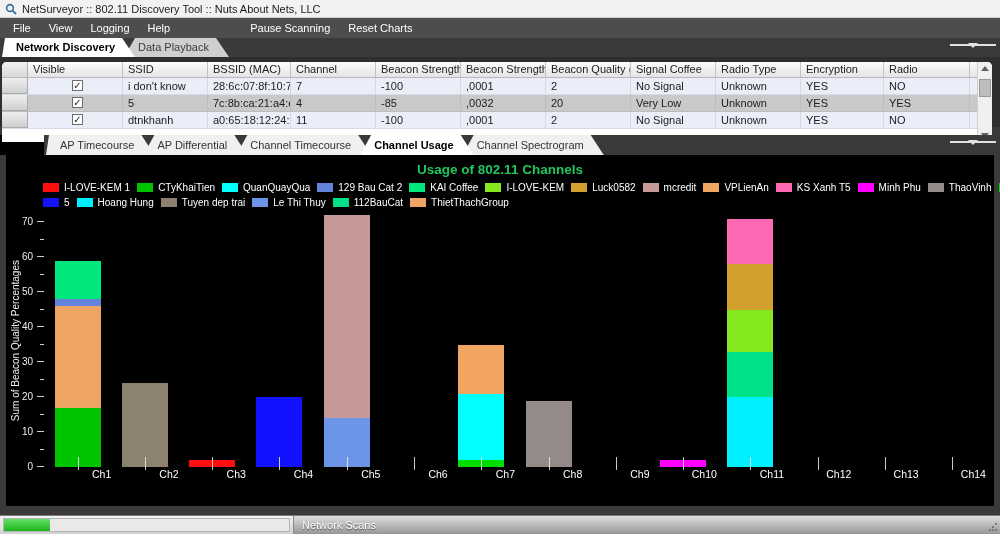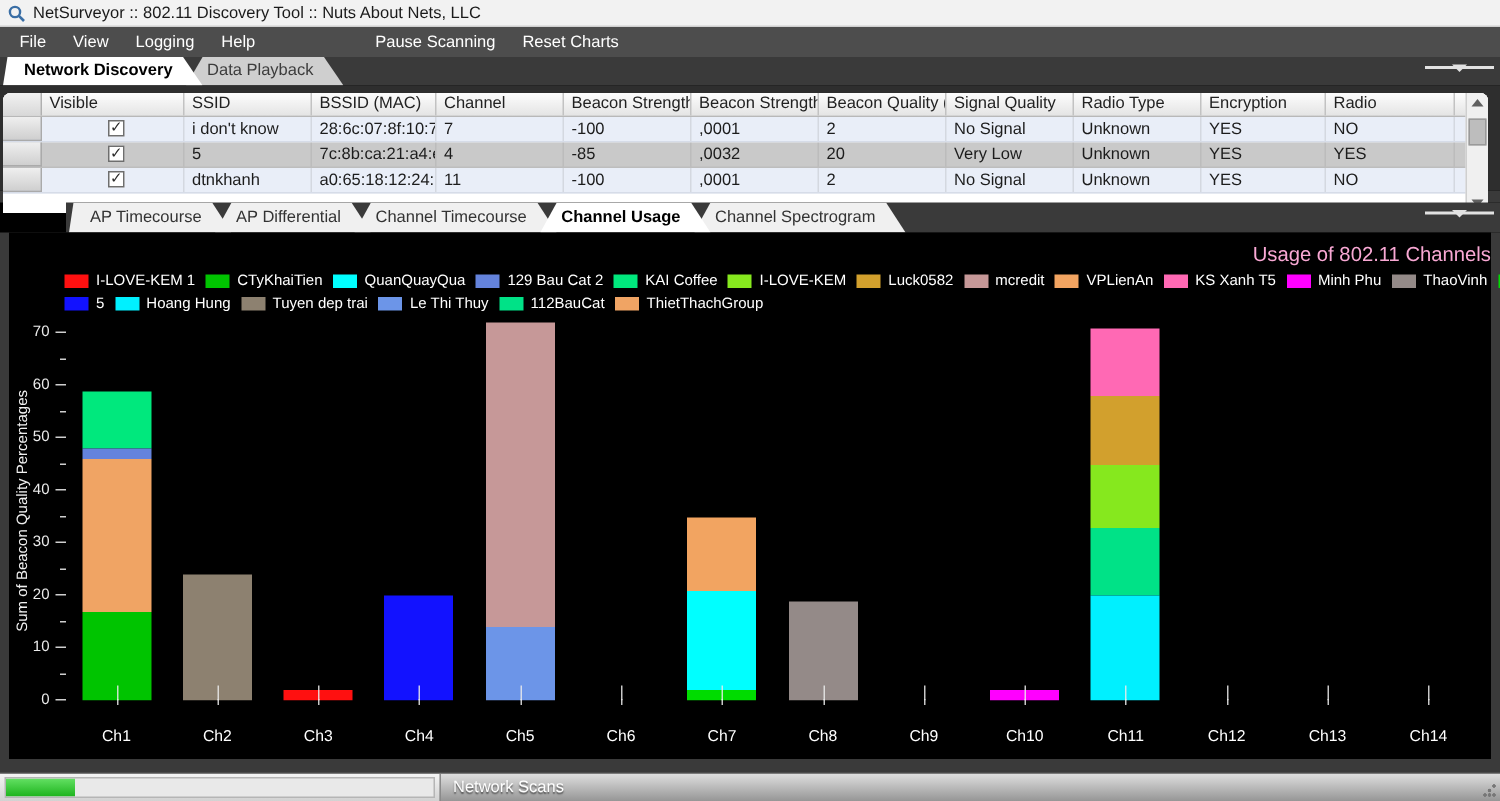--- a/index.html
+++ b/index.html
@@ -47,39 +47,39 @@
   .vscroll .up { top:4px; border-bottom:5px solid #606060; }
   .vscroll .down { bottom:4px; border-top:5px solid #606060; }
   .vscroll .thumb { position:absolute; left:1px; right:1px; top:17px; height:18px; background:#bdbdbd; border:1px solid #9a9a9a; }
 
   
   .splitter { height:8px; background:#3a3a3a; text-align:center; line-height:6px; color:#c9c9c9; font-size:11px; letter-spacing:1px; cursor:row-resize; }
 
   
   .chart-panel { height:357px; background:#3a3a3a; padding:0 6px 6px 6px; }
   .chart { position:relative; width:100%; height:100%; background:#000; color:#fff; }
-  .chart-title { position:absolute; top:7px; left:0; right:0; text-align:right; font-size:13.5px; color:#f9a8d4; }
+  .chart-title { position:absolute; top:7px; left:0; right:0; text-align:center; font-size:13.5px; color:#22c55e;font-weight:bold; }
   .legend-row { position:absolute; left:37px; right:4px; display:flex; white-space:nowrap; }
   .legend-row.r1 { top:27px; }
   .legend-row.r2 { top:42px; }
   .legend-item { display:flex; align-items:center; margin-right:7px; font-size:10px; color:#fff; }
   .legend-swatch { width:16px; height:9px; margin-right:5px; flex:none; }
 
   .ylab { position:absolute; left:4px; top:60px; height:252px; display:flex; align-items:center; }
   .ylab span { writing-mode:vertical-rl; transform:rotate(180deg); font-size:10px; color:#f0f0f0; }
   .yaxis { position:absolute; left:0; width:38px; top:60px; height:252px; }
   .ytick-line { position:absolute; right:0; height:1px; background:#cfcfcf; }
   .ytick-label { position:absolute; right:11px; font-size:10px; color:#ececec; }
   .plot { position:absolute; left:38px; right:8px; top:60px; height:252px; overflow:hidden; display:flex; }
   .slot { position:relative; flex:1 1 0; }
   .bar { position:absolute; bottom:0; left:50%; transform:translateX(-50%); width:46px; display:flex; flex-direction:column-reverse; }
   .seg { width:100%; }
   .xtick { position:absolute; bottom:0; left:50%; width:1px; height:10px; background:rgba(235,235,235,.85); z-index:4; }
   .xlabels { position:absolute; left:38px; right:8px; top:312px; display:flex; }
-  .xslot { flex:1 1 0; text-align:center; font-size:10.5px; color:#fff; padding-top:18px; position:relative; }
+  .xslot { flex:1 1 0; text-align:right; font-size:10.5px; color:#fff; padding-top:1px; position:relative; }
   .xslot .stub { position:absolute; top:-1px; left:50%; width:1px; height:4px; background:rgba(235,235,235,.85); }
 
   
   .gap { height:3px; background:#3a3a3a; }
   .statusbar { height:19px; background:linear-gradient(#dedede,#969696); display:flex; align-items:center; position:relative; border-top:1px solid #7a7a7a; }
   .progress-wrap { width:294px; height:100%; background:linear-gradient(#f4f4f4,#d2d2d2); border-right:1px solid #8a8a8a; padding:2px 3px; flex:none; }
   .progress-track { width:100%; height:100%; background:#e9e9e9; border:1px solid #b5b5b5; position:relative; overflow:hidden; }
   .progress-fill { height:100%; background:linear-gradient(#63e063,#1eb41e); }
   .status-label { margin-left:8px; font-size:11px; color:#fff; text-shadow:0 1px 1px rgba(60,60,60,.8); }
   .grip { position:absolute; right:2px; bottom:2px; width:10px; height:10px;
@@ -126,21 +126,21 @@
     <div class="grid">
       <div class="grid-header">
           <div class="corner-cell"></div>
           <div class="hcell" style="width: 95px;">Visible</div>
           <div class="hcell" style="width: 85px;">SSID</div>
           <div class="hcell" style="width: 83px;">BSSID (MAC)</div>
           <div class="hcell" style="width: 85px;">Channel</div>
           <div class="hcell" style="width: 85px;">Beacon Strength (...</div>
           <div class="hcell" style="width: 85px;">Beacon Strength (...</div>
           <div class="hcell" style="width: 85px;">Beacon Quality (%)</div>
-          <div class="hcell" style="width: 85px;">Signal Quality</div>
+          <div class="hcell" style="width: 85px;">Signal Coffee</div>
           <div class="hcell" style="width: 85px;">Radio Type</div>
           <div class="hcell" style="width: 83px;">Encryption</div>
           <div class="hcell" style="width: 86px;">Radio</div>
         </div>
       <div>
           <div class="grid-row">
             <div class="rowhdr"></div>
             <div class="cell vis" style="width: 95px;">
               <span class="checkbox">✓</span>
             </div>

